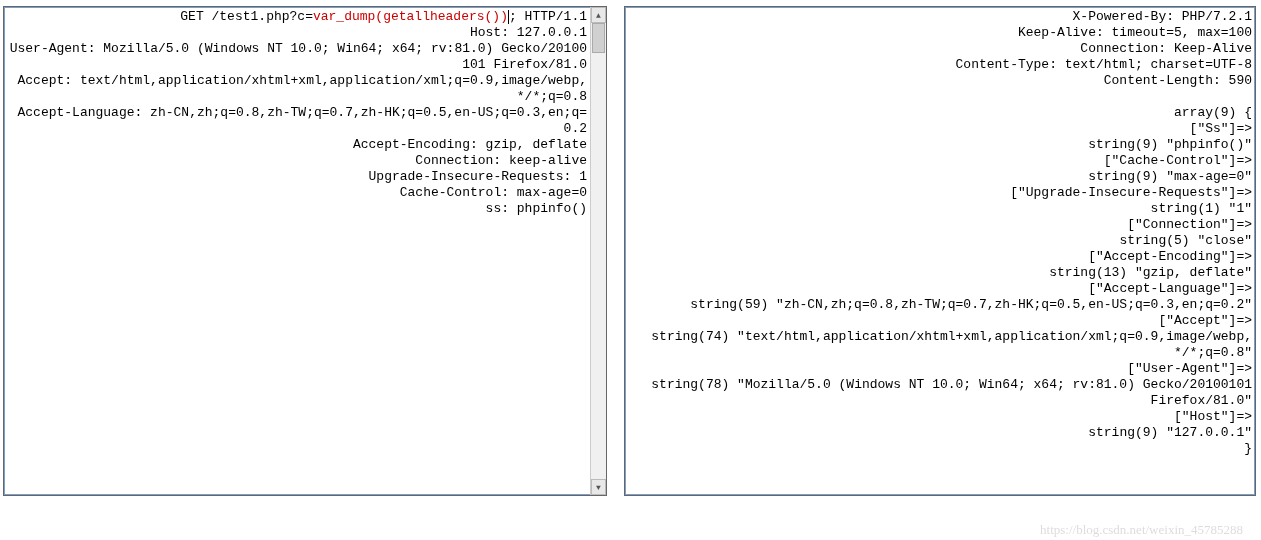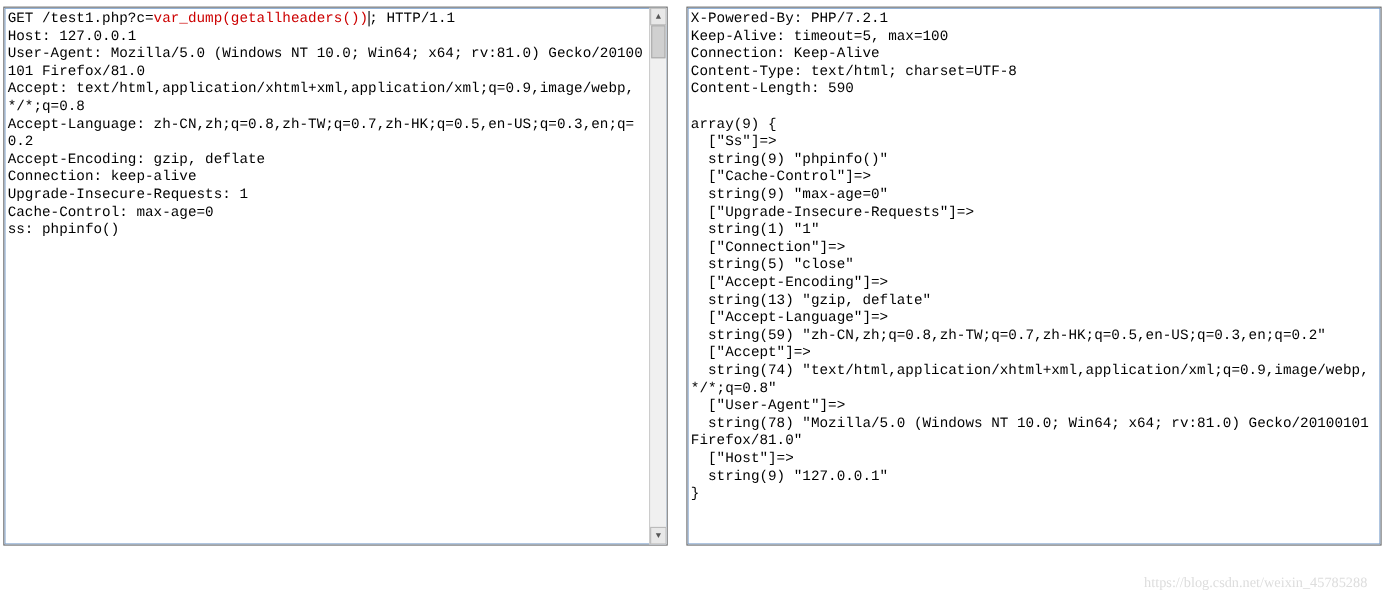--- a/index.html
+++ b/index.html
@@ -9,20 +9,21 @@
       background: #fff;
       width: 1261px;
       height: 540px;
       position: relative;
     }
     .panel {
       position: absolute;
       border: 1px solid #666;
       background: #fff;
       overflow: hidden;
+      text-align: right;
     }
     .left-panel {
       left: 3px;
       top: 6px;
       width: 604px;
       height: 490px;
     }
     .right-panel {
       left: 624px;
       top: 6px;

